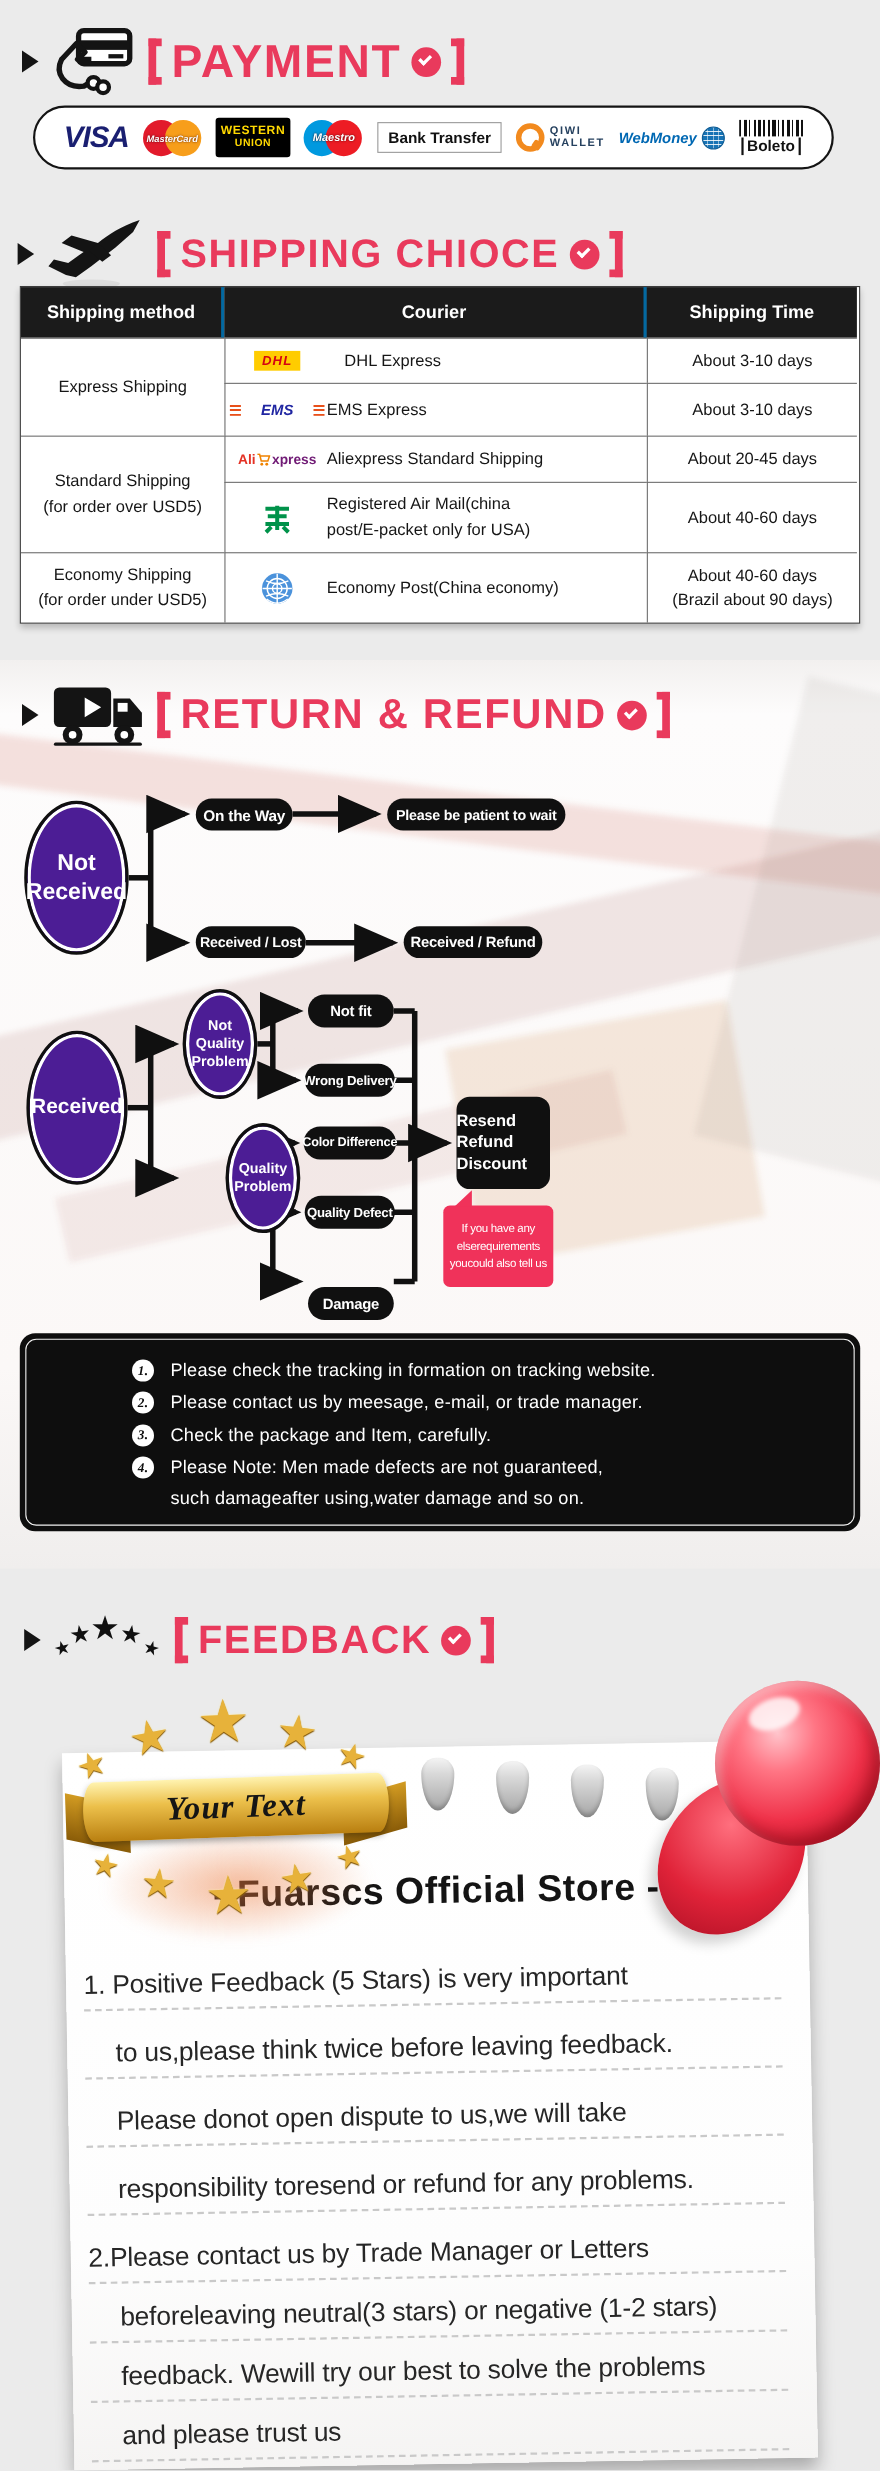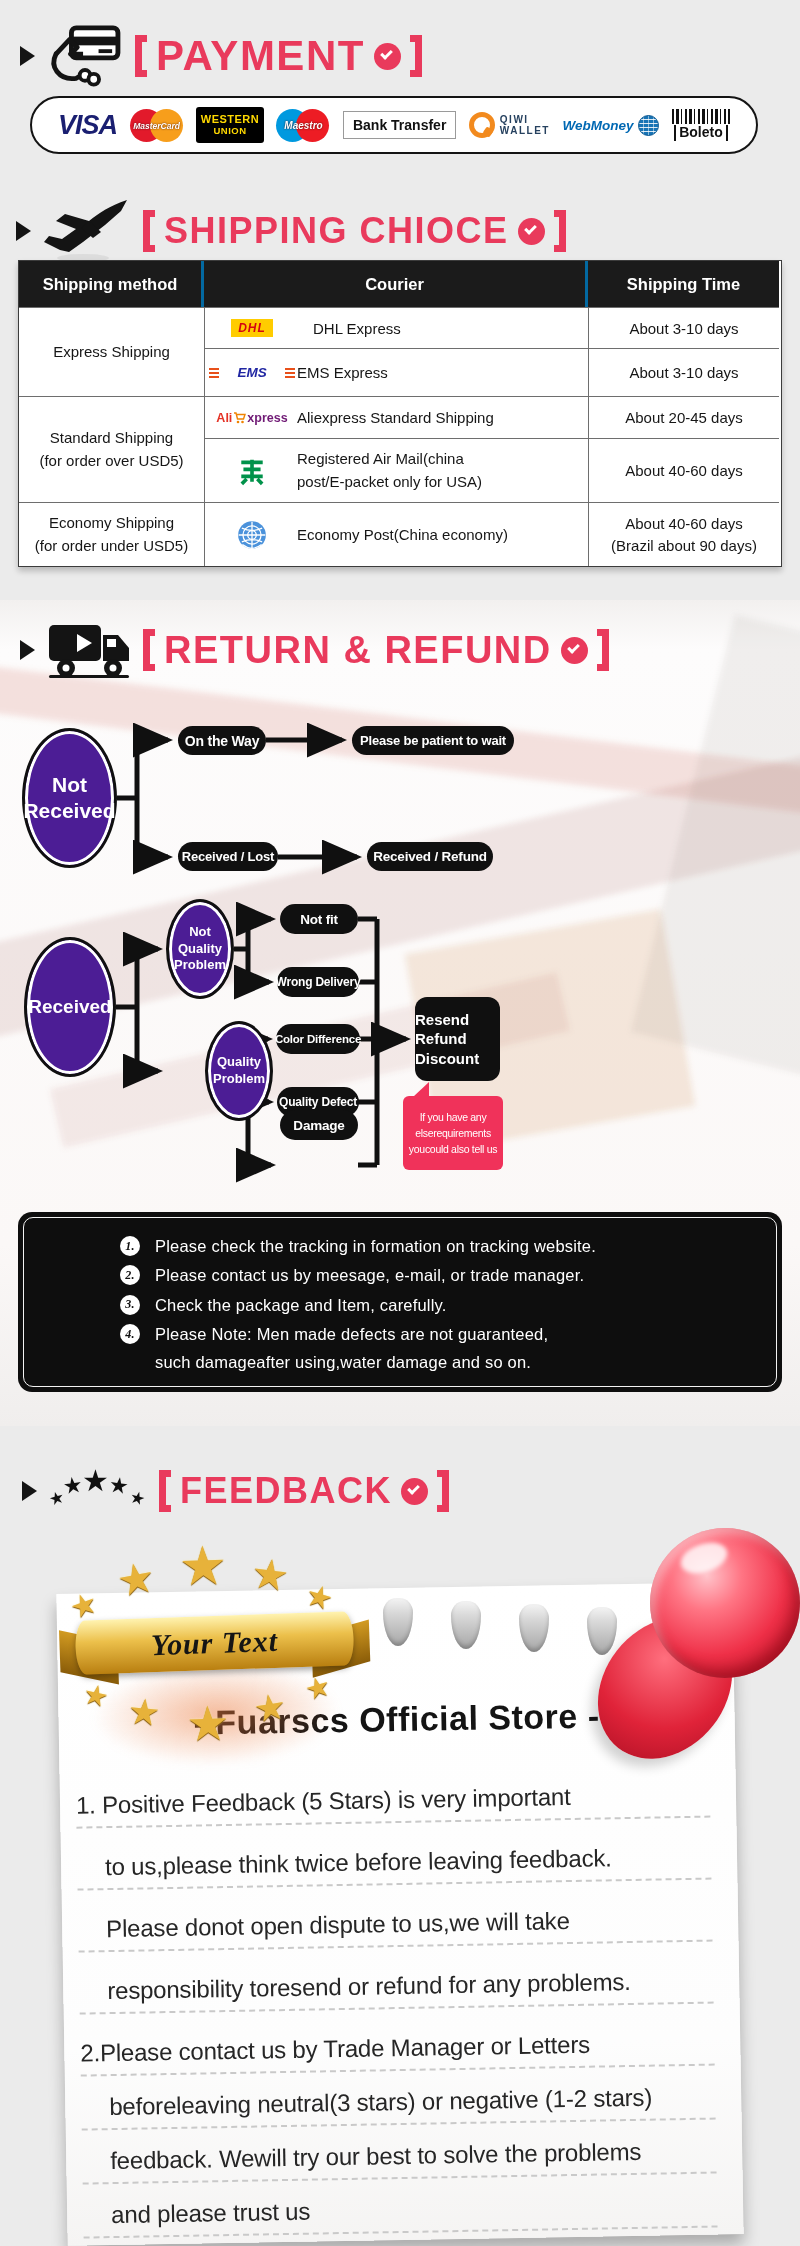--- a/index.html
+++ b/index.html
@@ -331,21 +331,21 @@
   <div class="flow-pill" style="left:367px; top:842px; width:126px; height:29px; font-size:13.5px;">Received / Refund</div>
 
   <div class="flow-ellipse" style="left:24px; top:937px; width:92px; height:140px; font-size:19px;">Received</div>
   <div class="flow-ellipse" style="left:166px; top:899px; width:68px; height:100px; font-size:13px; line-height:1.3; padding:0 5px;">Not Quality Problem</div>
   <div class="flow-ellipse" style="left:166px; top:1021px; width:68px; height:100px; font-size:13px; line-height:1.3; padding:0 5px;margin-left:39px;">Quality Problem</div>
 
   <div class="flow-pill" style="left:280px; top:904px; width:78px; height:30px; font-size:13.5px;">Not fit</div>
   <div class="flow-pill" style="left:277px; top:967px; width:82px; height:30px; font-size:12px;">Wrong Delivery</div>
   <div class="flow-pill" style="left:276px; top:1024px; width:84px; height:30px; font-size:11.5px;">Color Difference</div>
   <div class="flow-pill" style="left:277px; top:1087px; width:82px; height:30px; font-size:12px;">Quality Defect</div>
-  <div class="flow-pill" style="left:280px; top:1110px; width:78px; height:30px; font-size:13.5px;">Damage</div>
+  <div class="flow-pill" style="left:280px; top:1170px; width:78px; height:30px; font-size:13.5px;">Damage</div>
 
   <div class="flow-box" style="left:415px; top:997px; width:85px; height:84px;">
     <span>Resend</span>
     <span>Refund</span>
     <span>Discount</span>
   </div>
   <div class="bubble" style="left:403px; top:1096px; width:100px; height:74px;">
     <i class="tail"></i>
     <span style="white-space:nowrap;">If you have any</span>
     <span style="white-space:nowrap;">elserequirements</span>

